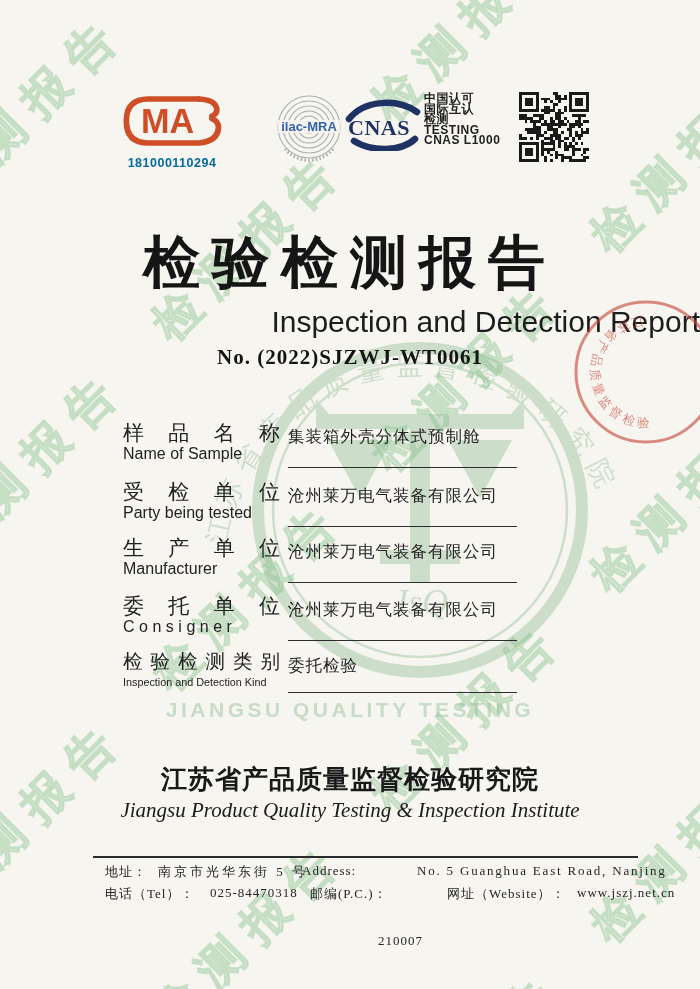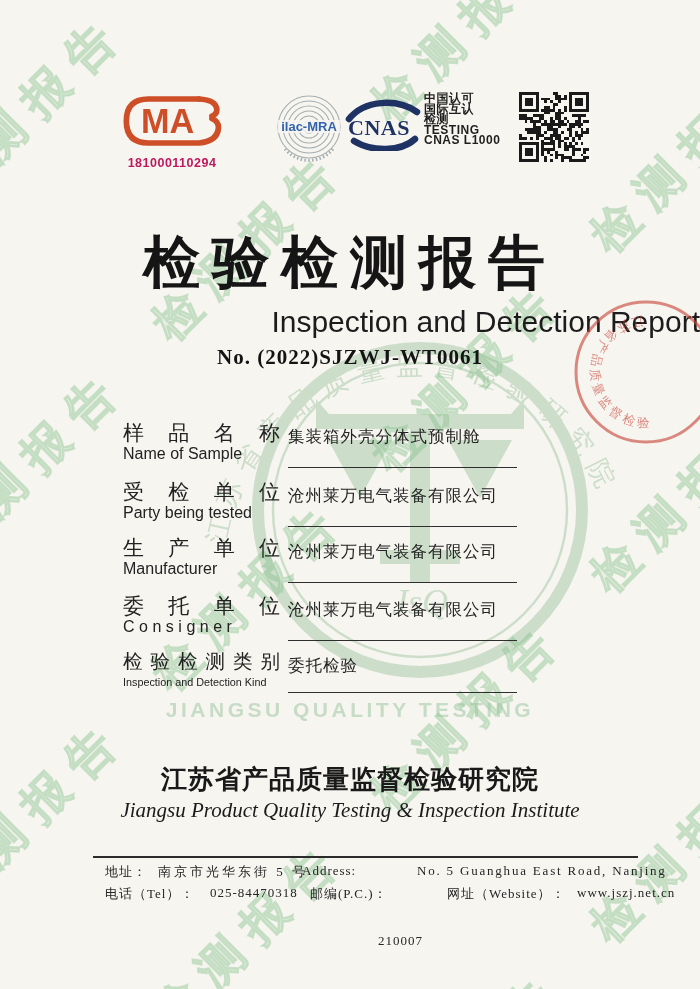--- a/index.html
+++ b/index.html
@@ -24,21 +24,21 @@
     font-size:21px;font-weight:bold;letter-spacing:3.5px;
     color:rgba(152,196,155,0.5);white-space:nowrap;
   }
   .emblem{left:183px;top:278px;}
   .stamp{right:-14px;top:296px;z-index:3;}
 
   
   .hdr{position:absolute;z-index:2;}
   .cma{left:119px;top:92px;}
   .cma-num{left:119px;top:156px;width:106px;text-align:center;
-    font-size:12.5px;font-weight:bold;letter-spacing:.5px;color:#be185d;}
+    font-size:12.5px;font-weight:bold;letter-spacing:.5px;color:#0369a1;}
   .ilac{left:276px;top:94px;}
   .cnas{left:345px;top:99px;}
   .cnas-lines{left:424px;top:93px;line-height:10.5px;}
   .cnas-lines div{font-size:12px;font-weight:bold;color:#1f1f1f;letter-spacing:.5px;}
   .qr{left:519px;top:92px;width:70px;height:70px;}
 
   
   .title-zh{position:absolute;z-index:2;top:228px;left:0;width:700px;text-align:center;
     font-size:57px;font-weight:600;letter-spacing:12px;box-sizing:border-box;
     color:#151515;line-height:1.2;white-space:nowrap;}

